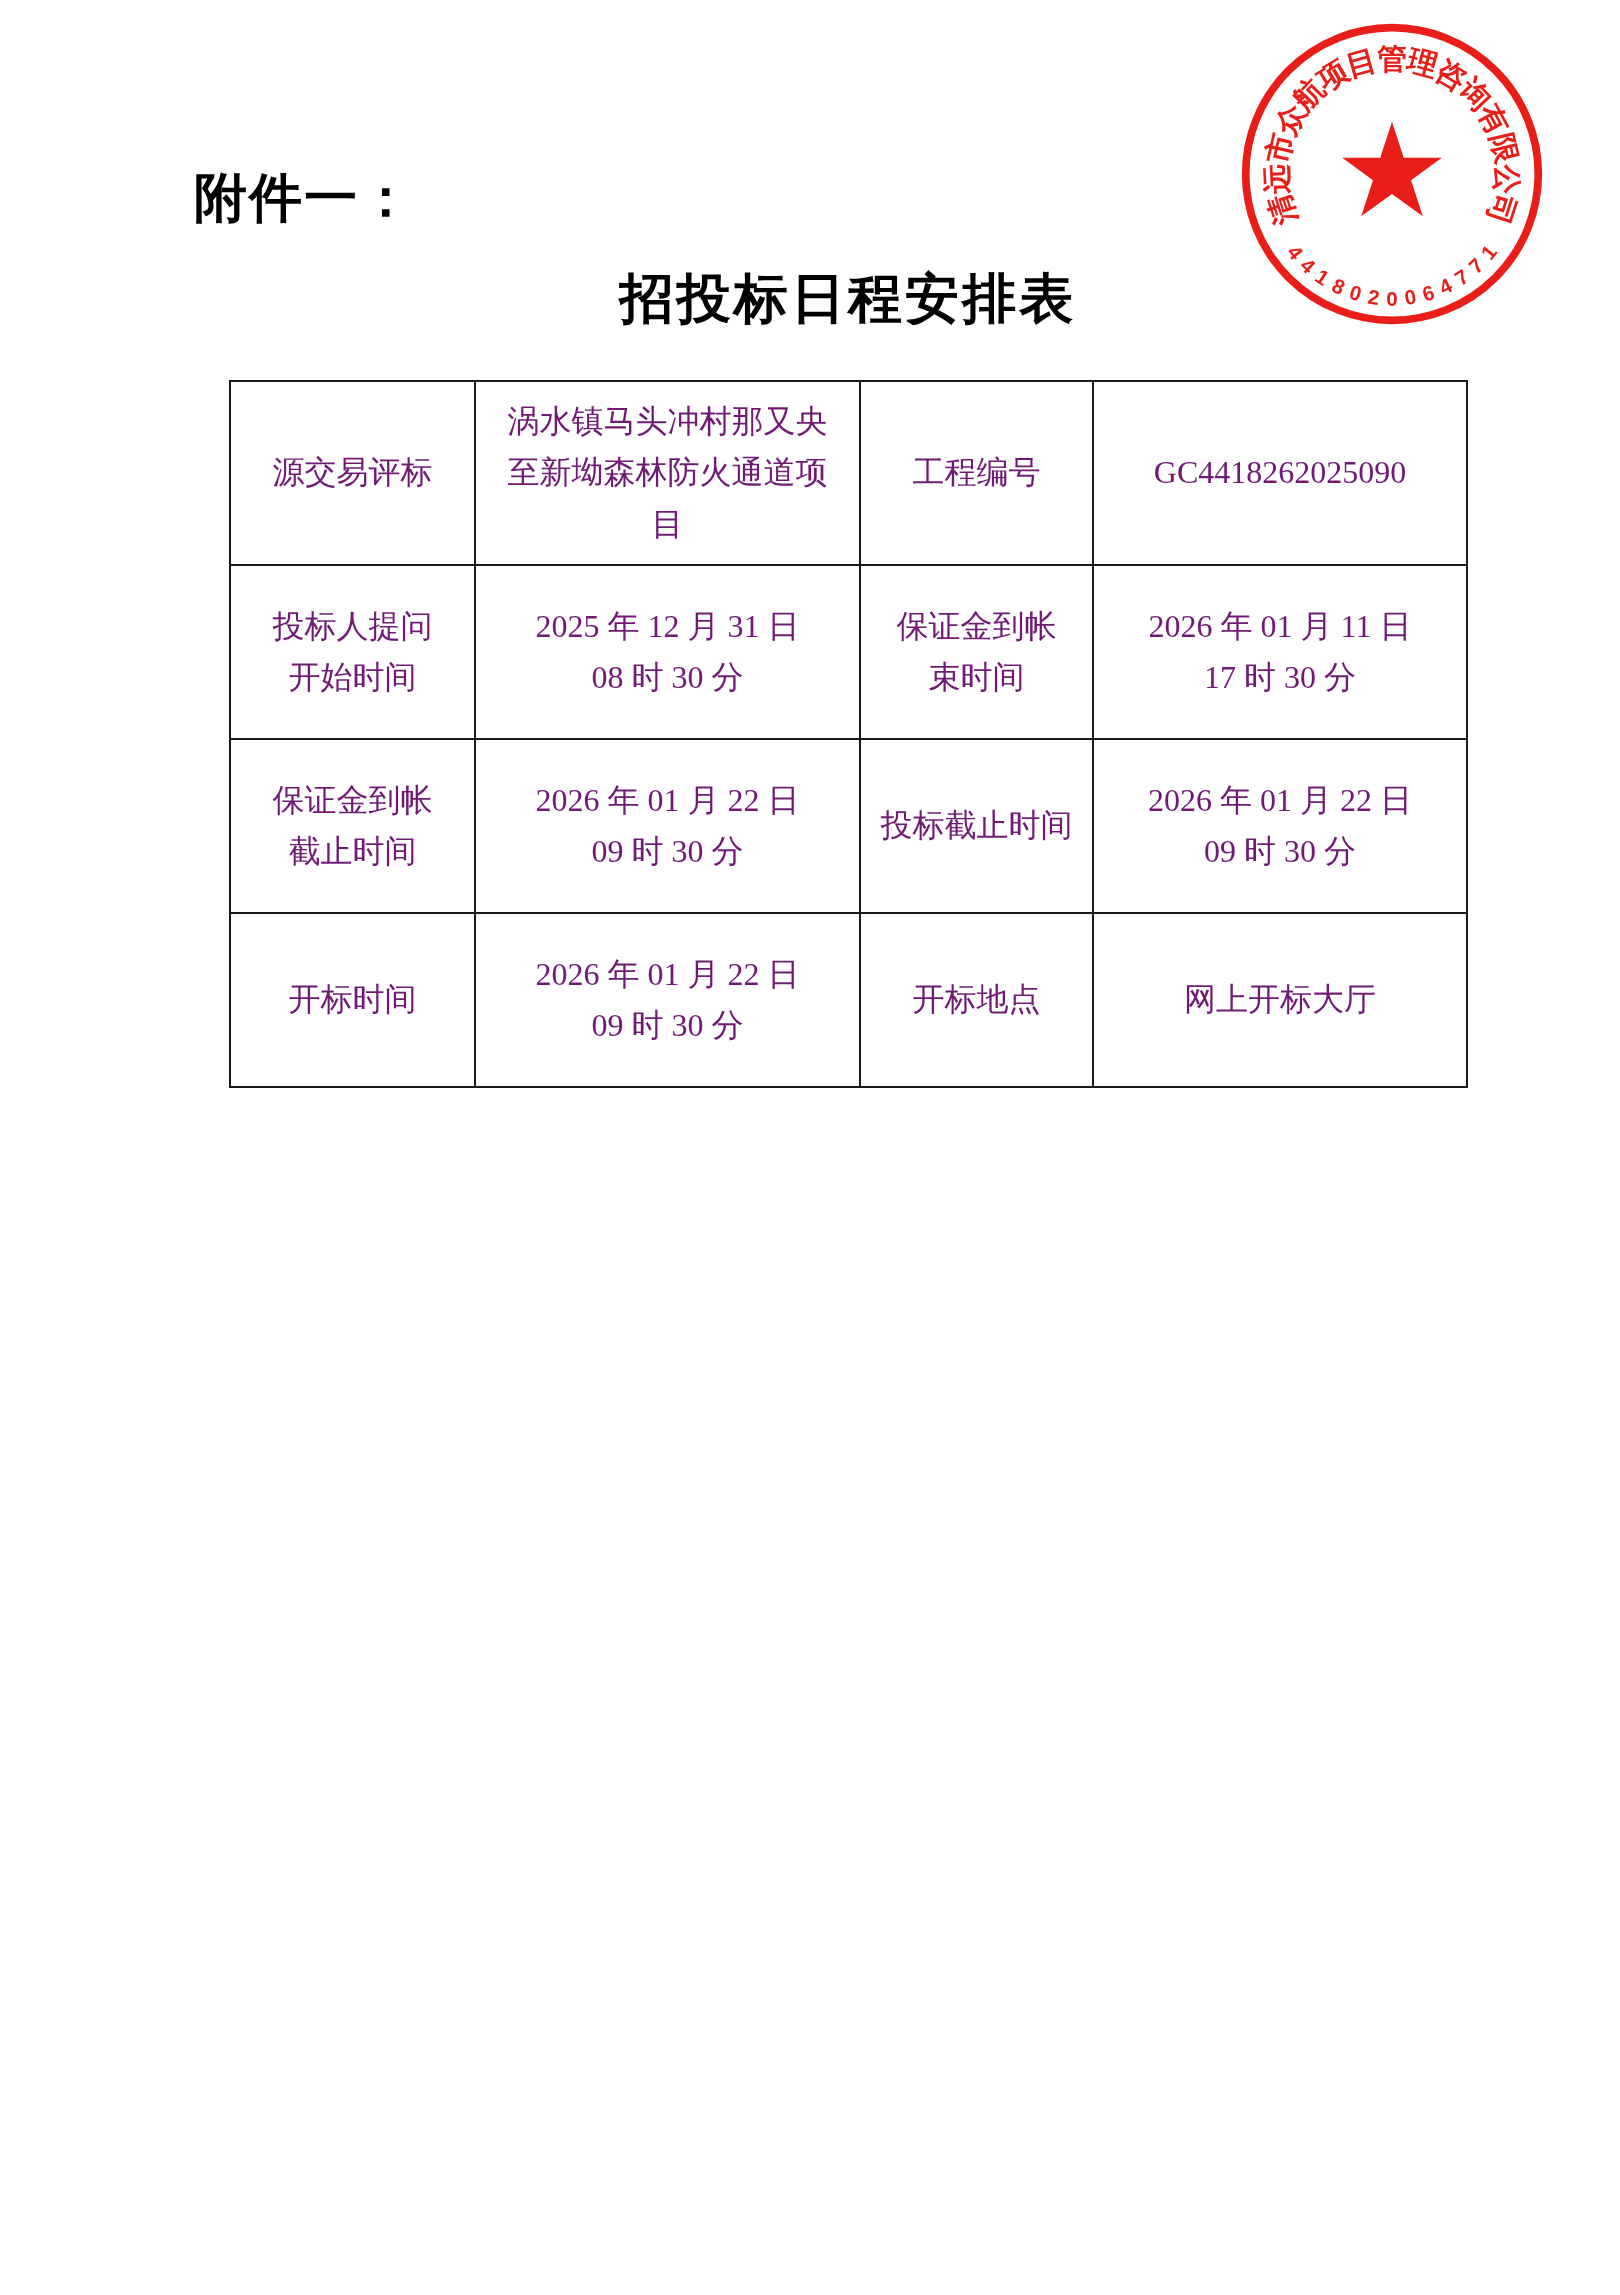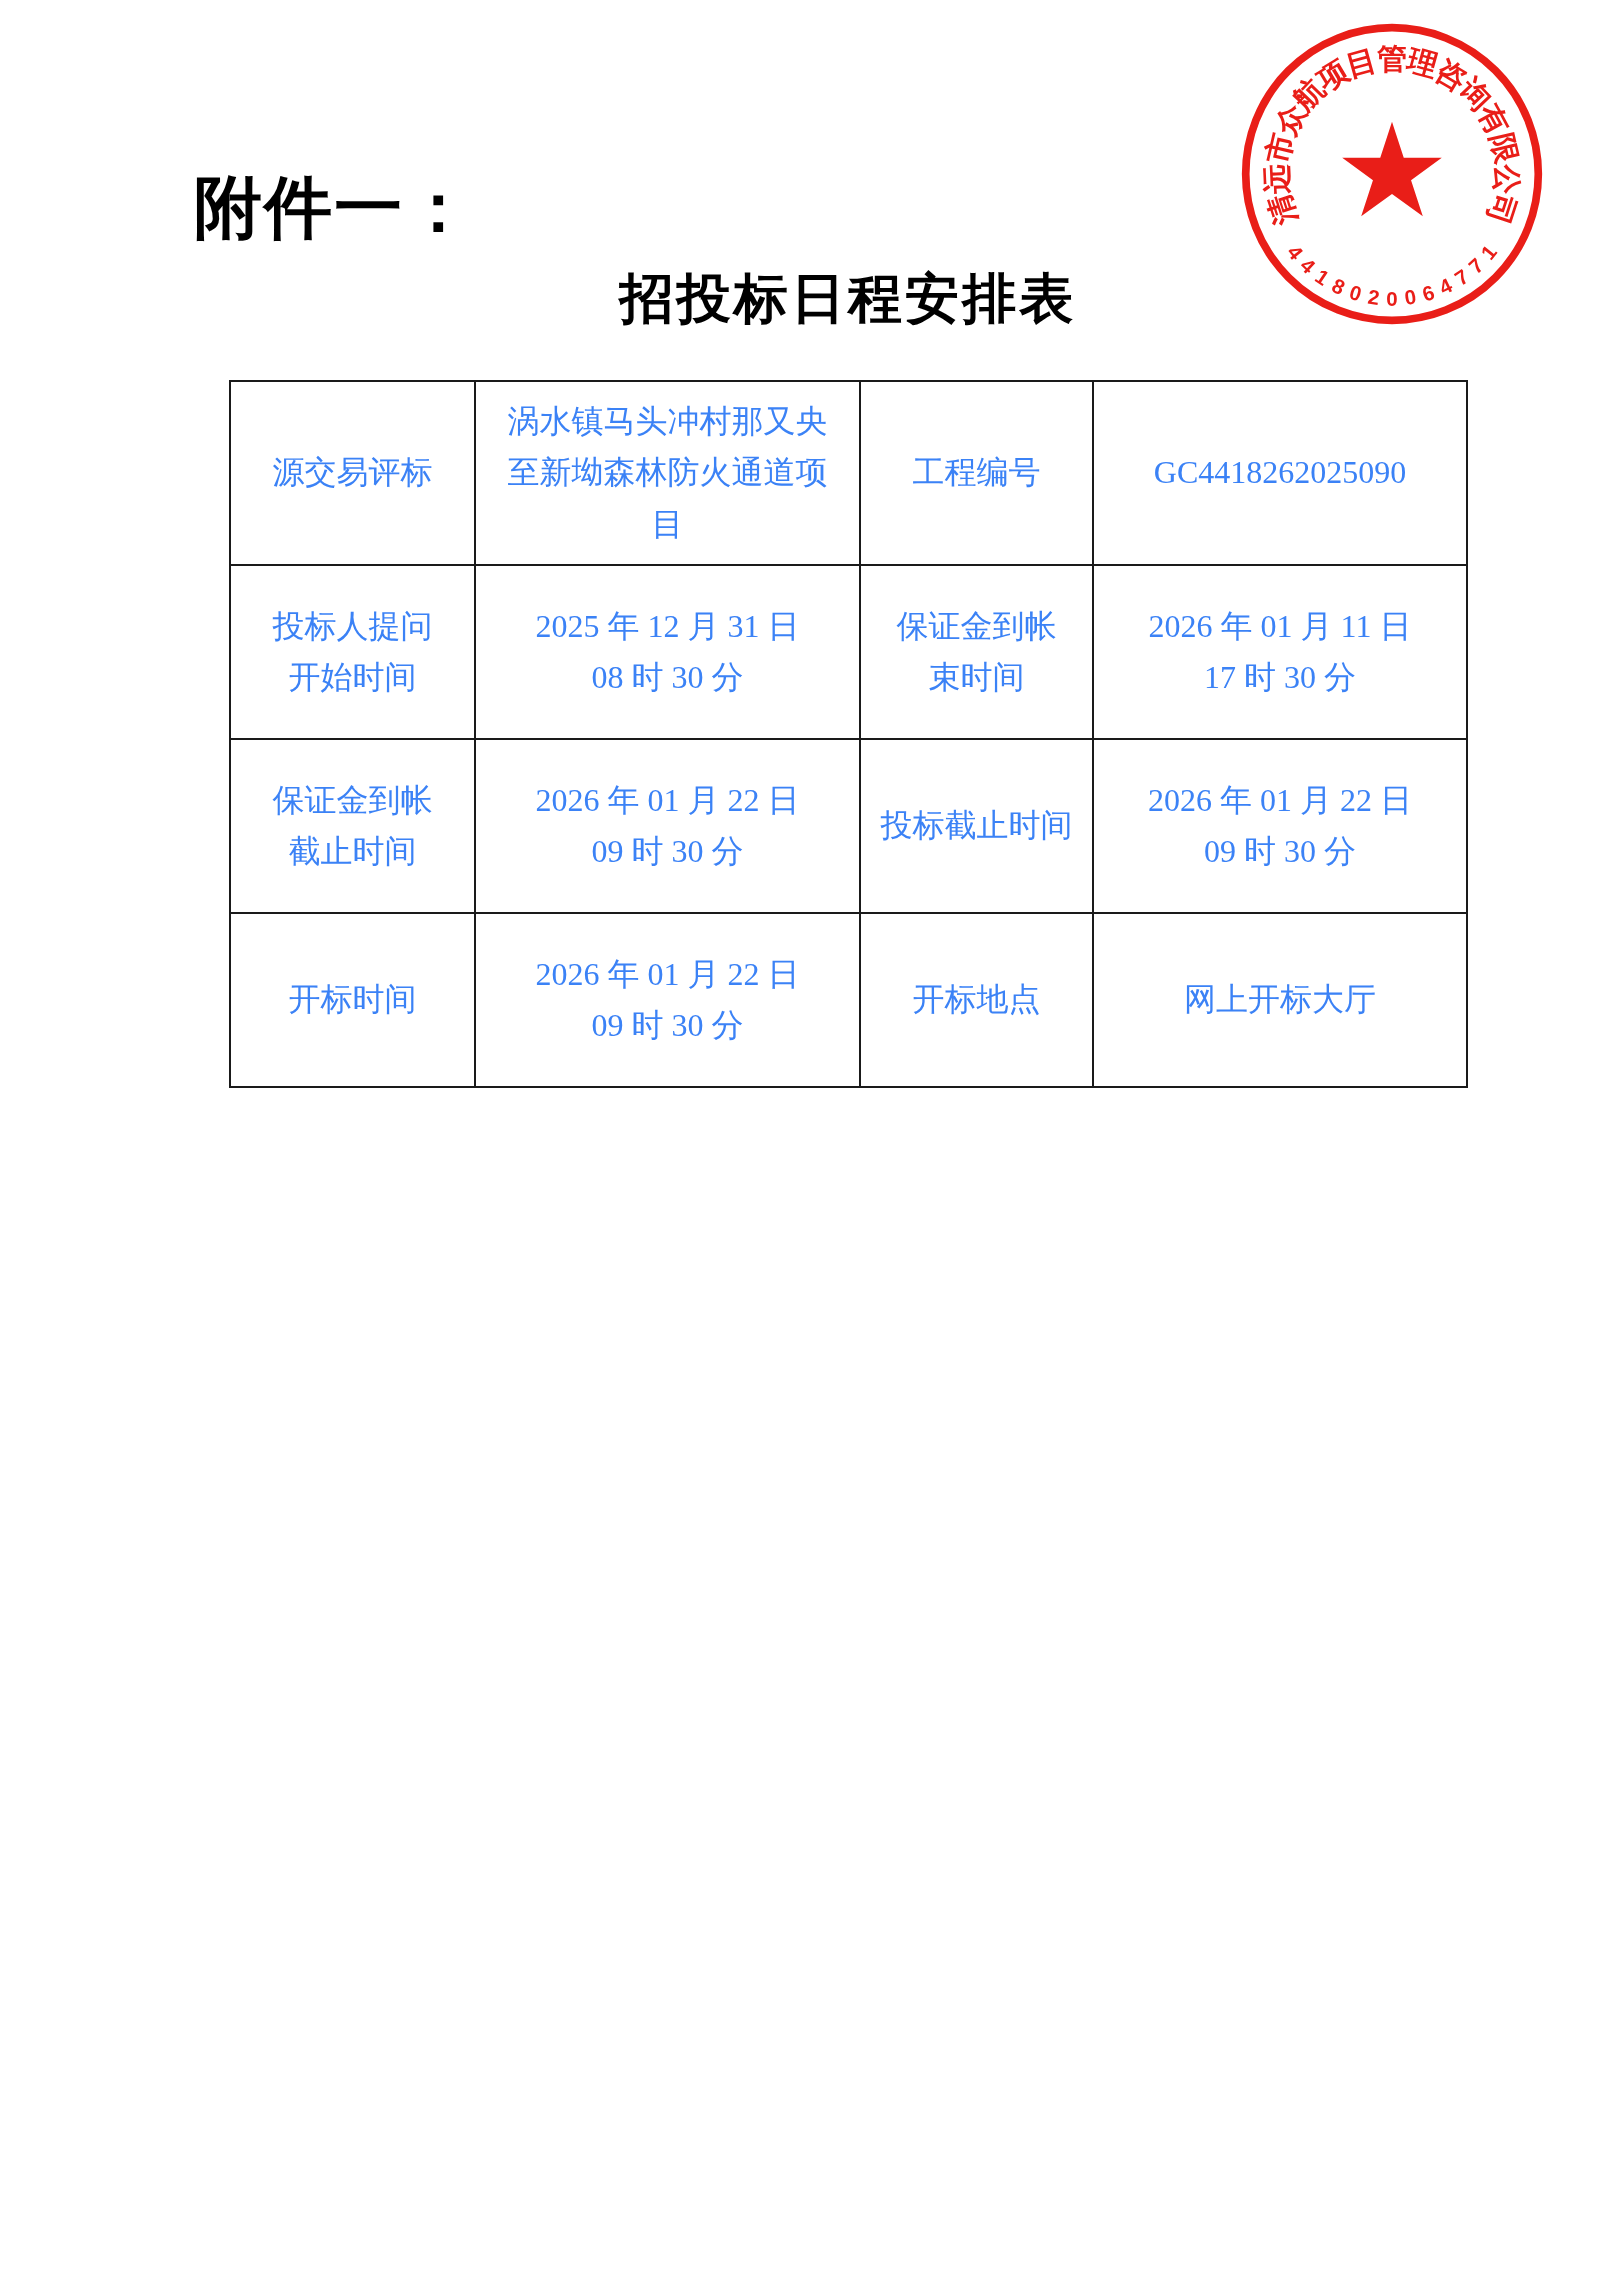--- a/index.html
+++ b/index.html
@@ -12,21 +12,21 @@
     background: #ffffff;
     overflow: hidden;
     color: var(--ink);
   }
   .attachment-heading {
     position: absolute;
     left: 194px;
     top: 163px;
     font-family: "Liberation Sans", sans-serif;
     font-weight: 700;
-    font-size: 68px;
+    font-size: 53px;
     letter-spacing: 2.1px;
     color: #000;
   }
   .table-title {
     position: absolute;
     left: 229px;
     top: 263px;
     width: 1238px;
     text-align: center;
     font-family: "Liberation Sans", sans-serif;
@@ -43,21 +43,21 @@
     border-collapse: collapse;
     table-layout: fixed;
   }
   table.schedule td {
     border: 2.6px solid #1a1a1a;
     text-align: center;
     vertical-align: middle;
     font-family: "Liberation Serif", serif;
     font-size: 32px;
     line-height: 1.6;
-    color: #3b82f6;
+    color: #701a75;
     white-space: pre-line;
     padding: 5.1px 12.3px;
   }
   tr.r0 { height: 184px; }
   tr.r1 { height: 169px; }
   tr.r2 { height: 174px; margin-top: 8px; }
   tr.r3 { height: 174px; margin-left: 40px; }
   tr.r4 { height: 174px; }
   tr.r5 { height: 180px; }
   .blank-underline {

